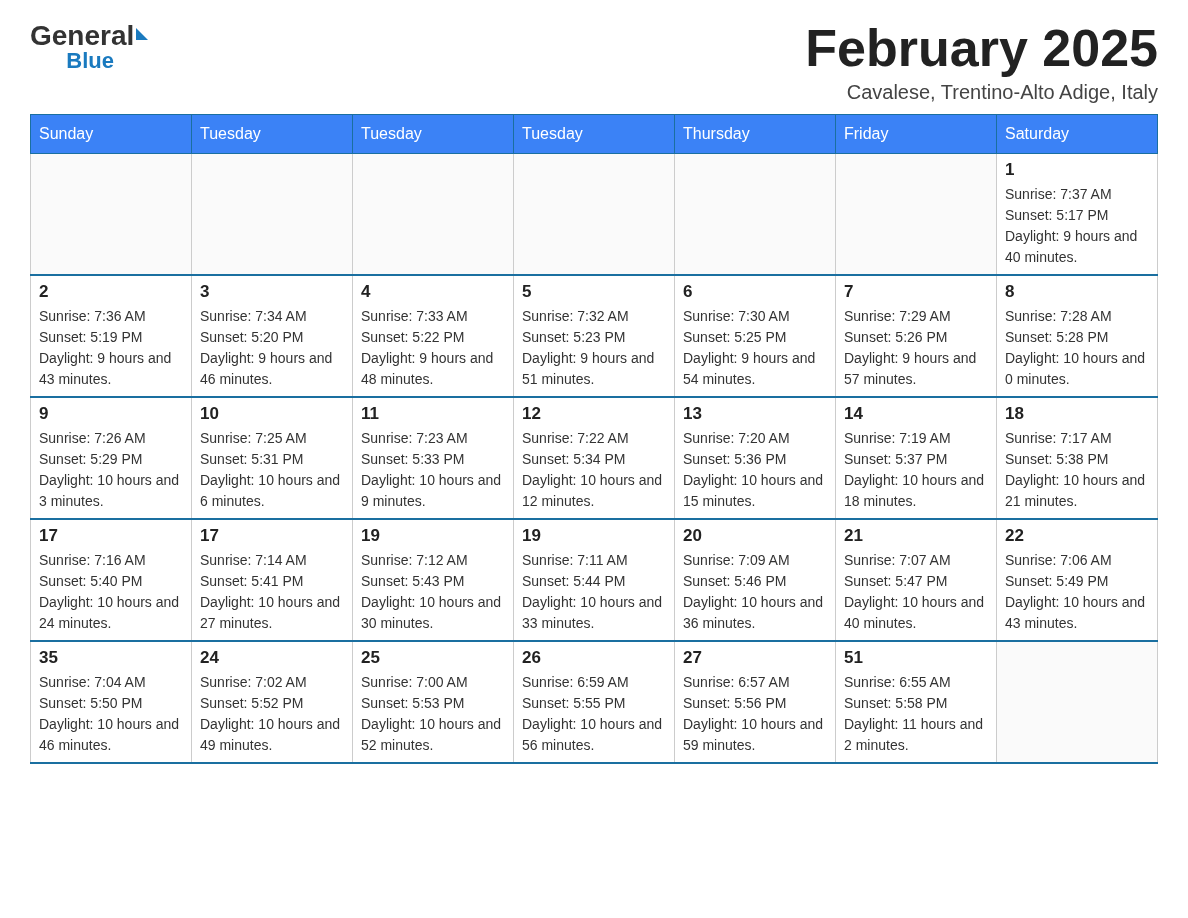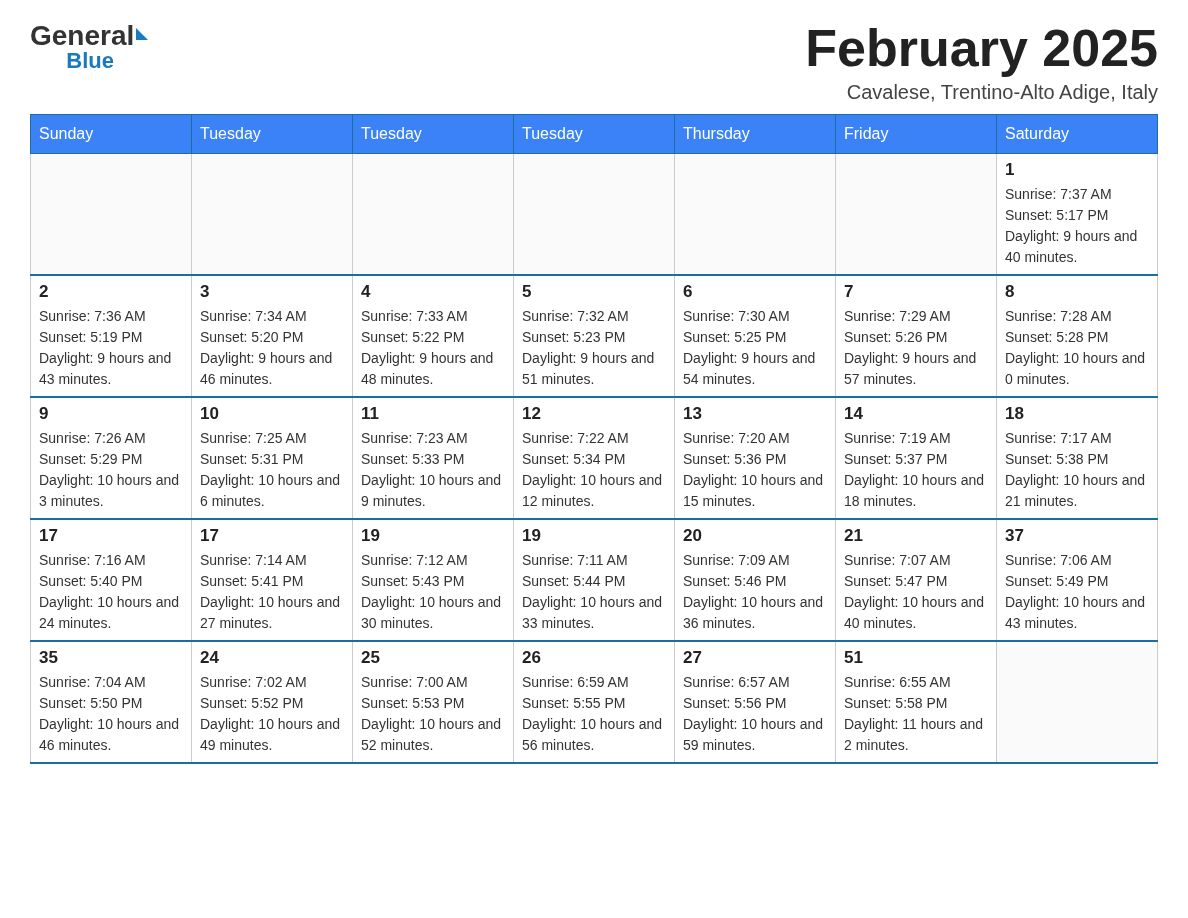--- a/index.html
+++ b/index.html
@@ -223,21 +223,21 @@
         </td>
         <td>
           <span class="day-number">20</span>
           <div class="day-info">Sunrise: 7:09 AM<br>Sunset: 5:46 PM<br>Daylight: 10 hours and 36 minutes.</div>
         </td>
         <td>
           <span class="day-number">21</span>
           <div class="day-info">Sunrise: 7:07 AM<br>Sunset: 5:47 PM<br>Daylight: 10 hours and 40 minutes.</div>
         </td>
         <td>
-          <span class="day-number">37</span>
+          <span class="day-number">22</span>
           <div class="day-info">Sunrise: 7:06 AM<br>Sunset: 5:49 PM<br>Daylight: 10 hours and 43 minutes.</div>
         </td>
       </tr>
       <tr>
         <td>
           <span class="day-number">35</span>
           <div class="day-info">Sunrise: 7:04 AM<br>Sunset: 5:50 PM<br>Daylight: 10 hours and 46 minutes.</div>
         </td>
         <td>
           <span class="day-number">24</span>

